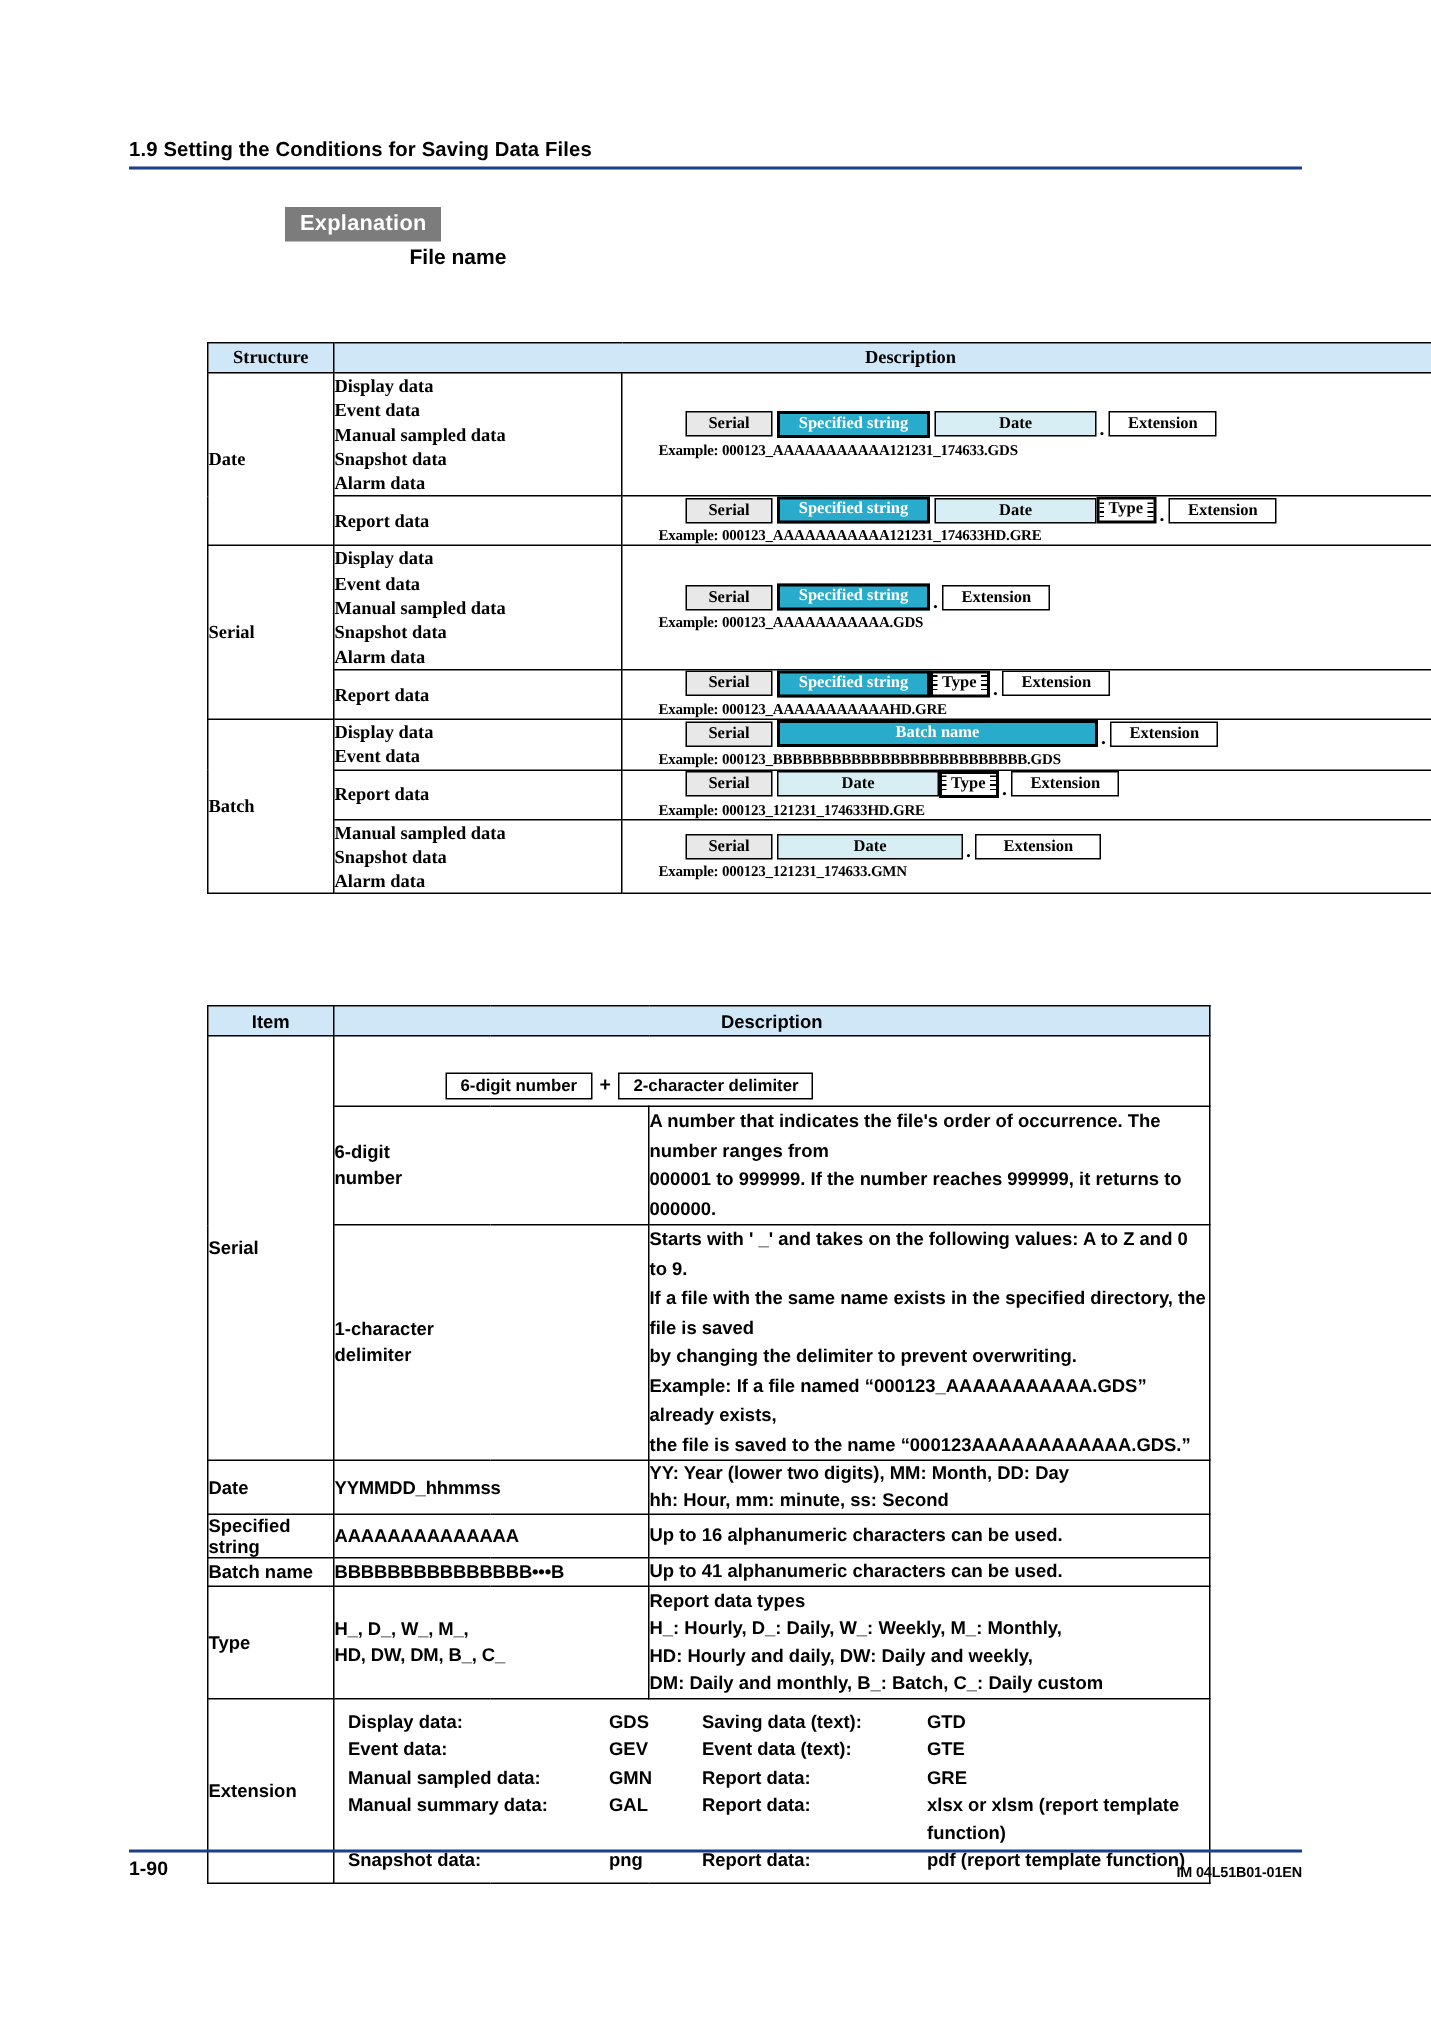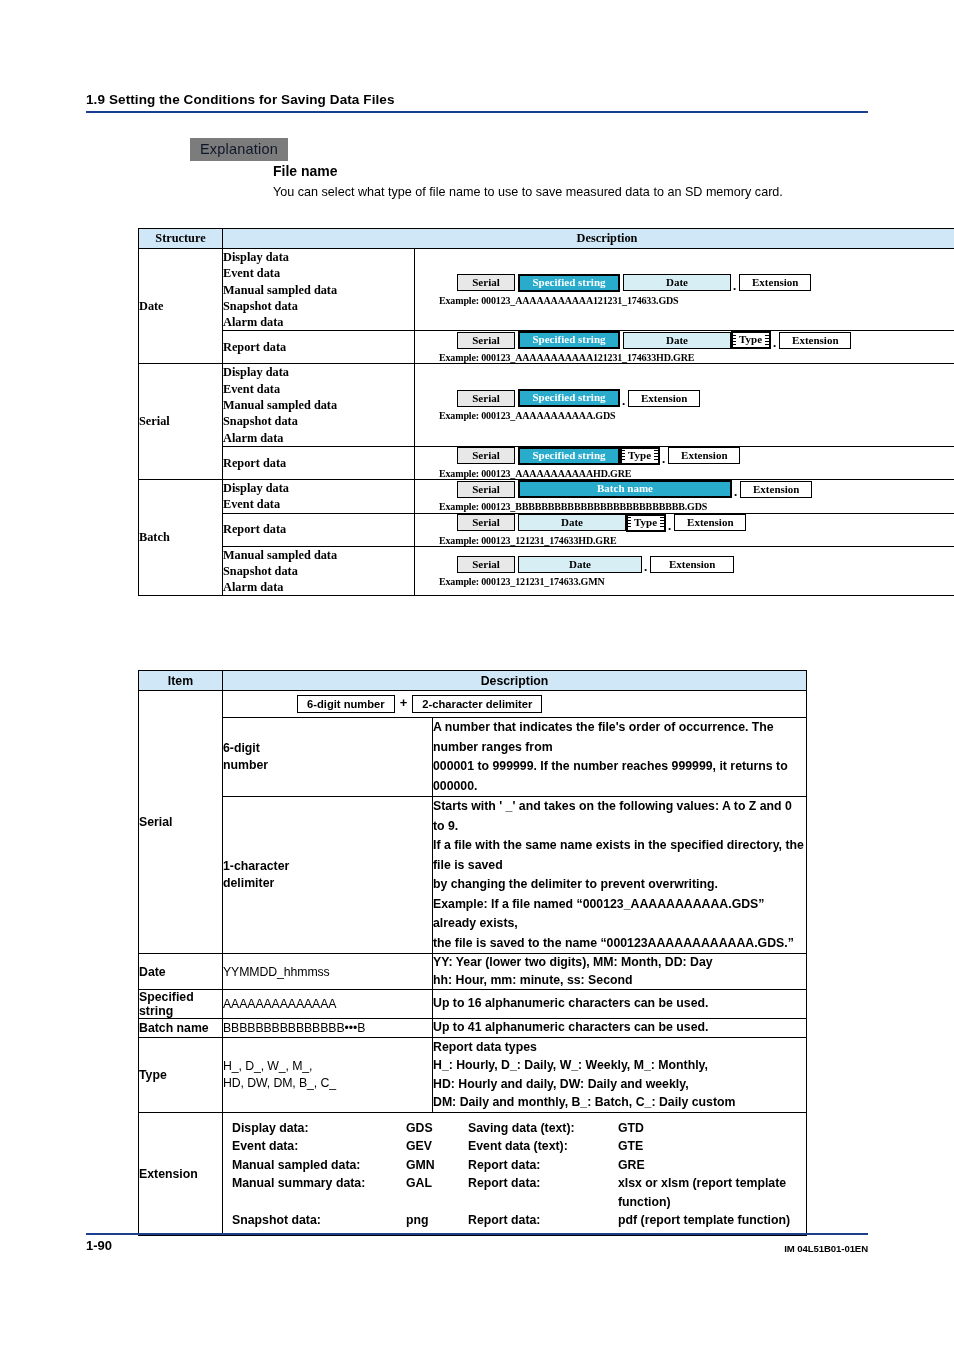--- a/index.html
+++ b/index.html
@@ -34,23 +34,23 @@
     background: #1b3f8f;
     width: 100%;
   }
 
   
   .explanation-badge {
     position: absolute;
     left: 190px;
     top: 138px;
     background: #7c7c7c;
-    color: #0f172a;
+    color: #ffffff;
     font-size: 14.5px;
-    font-weight: normal;
+    font-weight: bold;
     padding: 3px 10px 4px 10px;
     letter-spacing: .2px;
   }
 
   .section-title {
     position: absolute;
     left: 273px;
     top: 163px;
     font-size: 14px;
     font-weight: bold;
@@ -141,28 +141,29 @@
     font-weight: bold;
     letter-spacing: -.15px;
     margin-top: 3px;
   }
 
   
   .serial-diagram {
     display: flex;
     align-items: flex-start;
     padding: 4px 0 4px 74px;
+    margin-top: 20px;
   }
   .serial-diagram .seg { height: 18px; line-height: 16px; font-size: 11.2px; padding: 0 9px; }
   .plus { font-weight: bold; font-size: 13px; padding: 0 5px; }
 
   .sub-label { font-weight: bold; line-height: 17px; padding: 6px 0 6px 9px; }
   .sub-desc  { line-height: 19.5px; padding: 6px 0 6px 11px; font-weight: bold; font-size: 12.3px; }
 
-  .mono-val { font-weight: normal; padding-left: 11px; letter-spacing: -.1px; }
+  .mono-val { font-weight: bold; padding-left: 11px; letter-spacing: -.1px; }
   .plain-desc { line-height: 17.5px; padding: 6px 0 6px 11px; font-weight: bold; }
 
   
   .ext-grid {
     display: grid;
     grid-template-columns: 174px 62px 150px auto;
     line-height: 18.4px;
     font-weight: bold;
     padding: 6px 0 6px 9px;
     font-size: 12.3px;
@@ -197,21 +198,20 @@
 <body>
 
 <div class="page-head">
   <div class="head-text">1.9  Setting the Conditions for Saving Data Files</div>
   <div class="head-rule"></div>
 </div>
 
 <div class="explanation-badge">Explanation</div>
 <div class="section-title">File name</div>
 <div class="intro">
-  <div>You can select what type of file name to use to save measured data to an SD memory card.</div>
 </div>
 
 <table class="doc-table" id="structure-table" style="left:138px; top:228px; width:854px;font-family:Liberation Serif, serif;">
   <colgroup>
       <col style="width:84px">
       <col style="width:192px">
       <col>
     </colgroup>
   <tbody>
     <tr>

